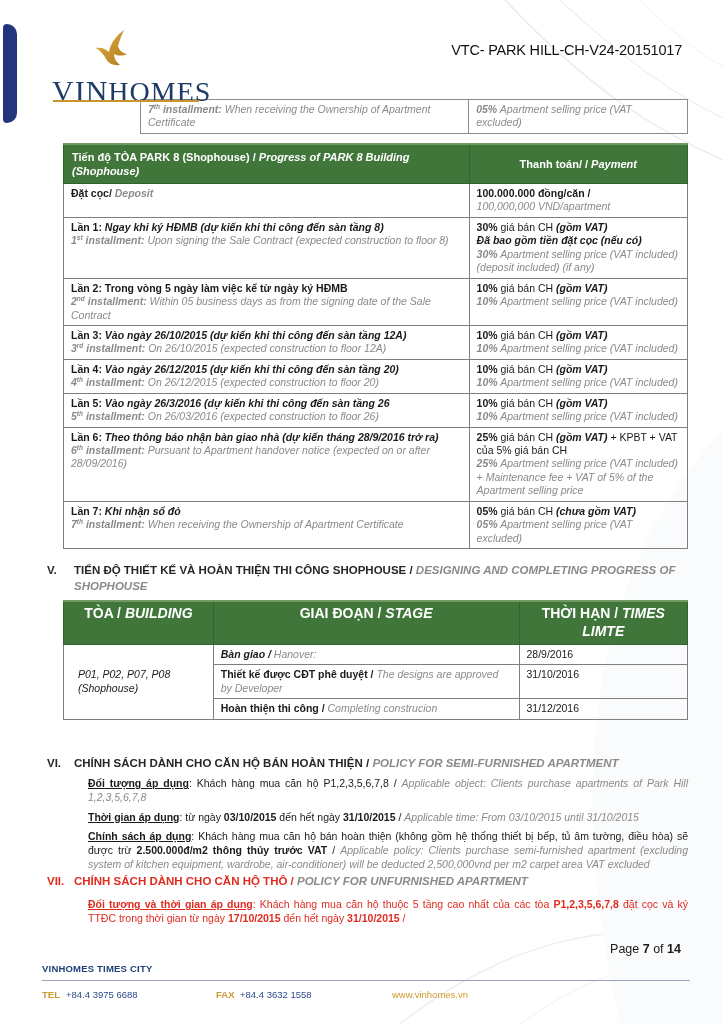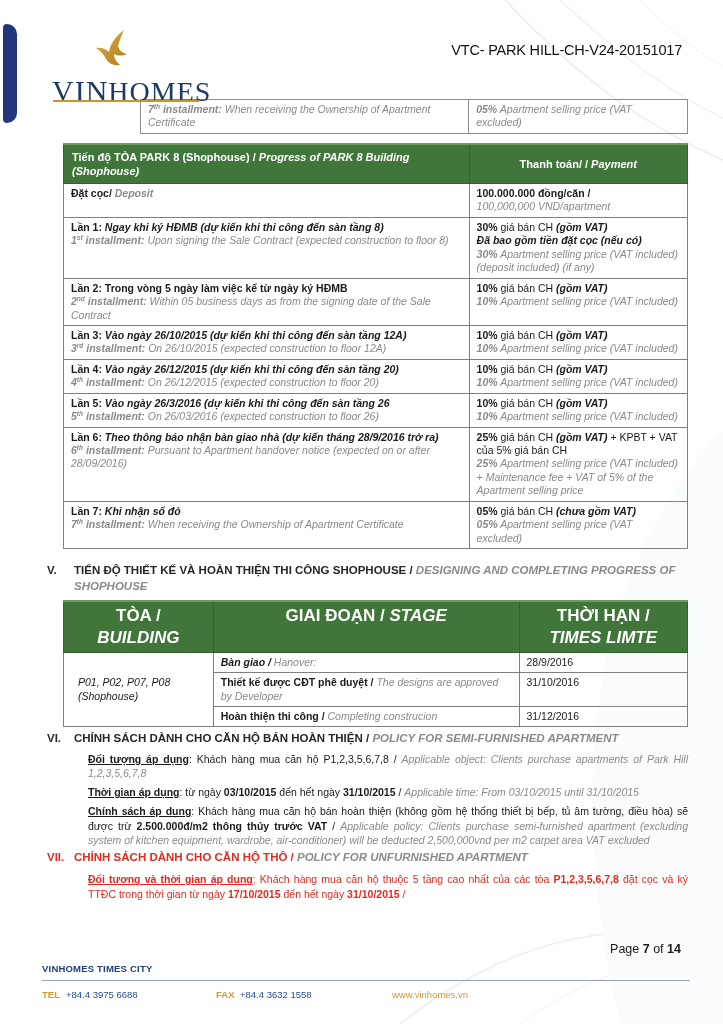--- a/index.html
+++ b/index.html
@@ -47,21 +47,21 @@
                line-height:1.35;color:#262626}
   .sec-num{width:27px;flex:none}
   .sec-title{flex:1}
   .sec-title .en{color:#8a8a8a;font-style:italic}
   .sec-heading.red-head .sec-num,.sec-heading.red-head .vn{color:#e02b20}
 
   .t2{margin-top:6px}
   .t2 .col-b{width:24%}
   .t2 .col-s{width:49%}
   .t2 .col-d{width:27%}
-  .t2 .hcell{text-align:center;padding:3px 17px;font-size:17px}
+  .t2 .hcell{text-align:center;padding:3px 17px;font-size:14px}
   .building-cell{vertical-align:middle;font-style:italic;padding-left:14px}
 
   .para{margin:5px 0 0 25px;text-align:justify;line-height:1.35}
   .para.red-para{color:#e02b20;margin-top:7px}
 
   
   .page-num{position:absolute;top:942px;right:42px;font-size:12.5px;color:#1a1a1a;z-index:1}
   .footer{position:absolute;left:42px;top:963px;width:648px;z-index:1}
   .footer-company{color:#1f3f77;font-weight:bold;font-size:9.5px;letter-spacing:0.2px}
   .footer-rule{border:none;border-top:1px solid #9aa3b5;margin:6px 0 7px 0}
@@ -242,21 +242,21 @@
       <td><span class="b">Thiết kế được CĐT phê duyệt / </span><span class="gray i">The designs are approved by Developer</span></td>
       <td>31/10/2016</td>
     </tr>
     <tr>
       <td><span class="b">Hoàn thiện thi công / </span><span class="gray i">Completing construcion</span></td>
       <td>31/12/2016</td>
     </tr>
   </tbody>
     </table>
 
-  <div class="sec-heading" style="margin-top:4px">
+  <div class="sec-heading" style="margin-top:36px">
     <div class="sec-num">VI.</div>
     <div class="sec-title"><span class="vn">CHÍNH SÁCH DÀNH CHO CĂN HỘ BÁN HOÀN THIỆN / </span><span class="en">POLICY FOR SEMI-FURNISHED APARTMENT</span></div>
   </div>
 
   <div class="para">
     <span class="b u">Đối tượng áp dụng</span><span>: Khách hàng mua căn hộ P1,2,3,5,6,7,8 / </span><span class="gray i">Applicable object: Clients purchase apartments of Park Hill 1,2,3,5,6,7,8</span>
   </div>
 
   <div class="para">
     <span class="b u">Thời gian áp dụng</span><span>: từ ngày </span><span class="b">03/10/2015</span><span> đến hết ngày </span><span class="b">31/10/2015</span><span> / </span><span class="gray i">Applicable time: From 03/10/2015 until 31/10/2015</span>

